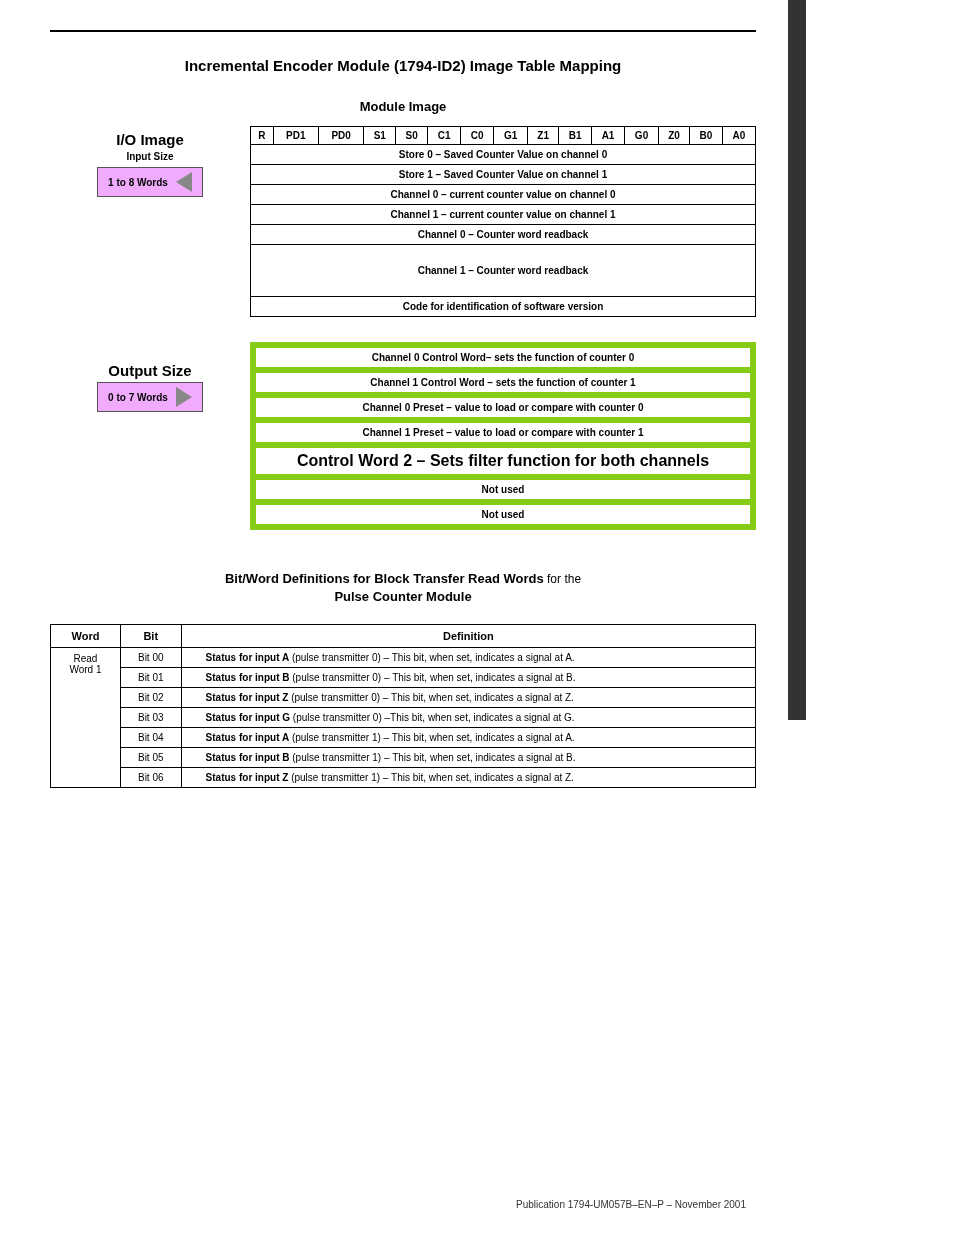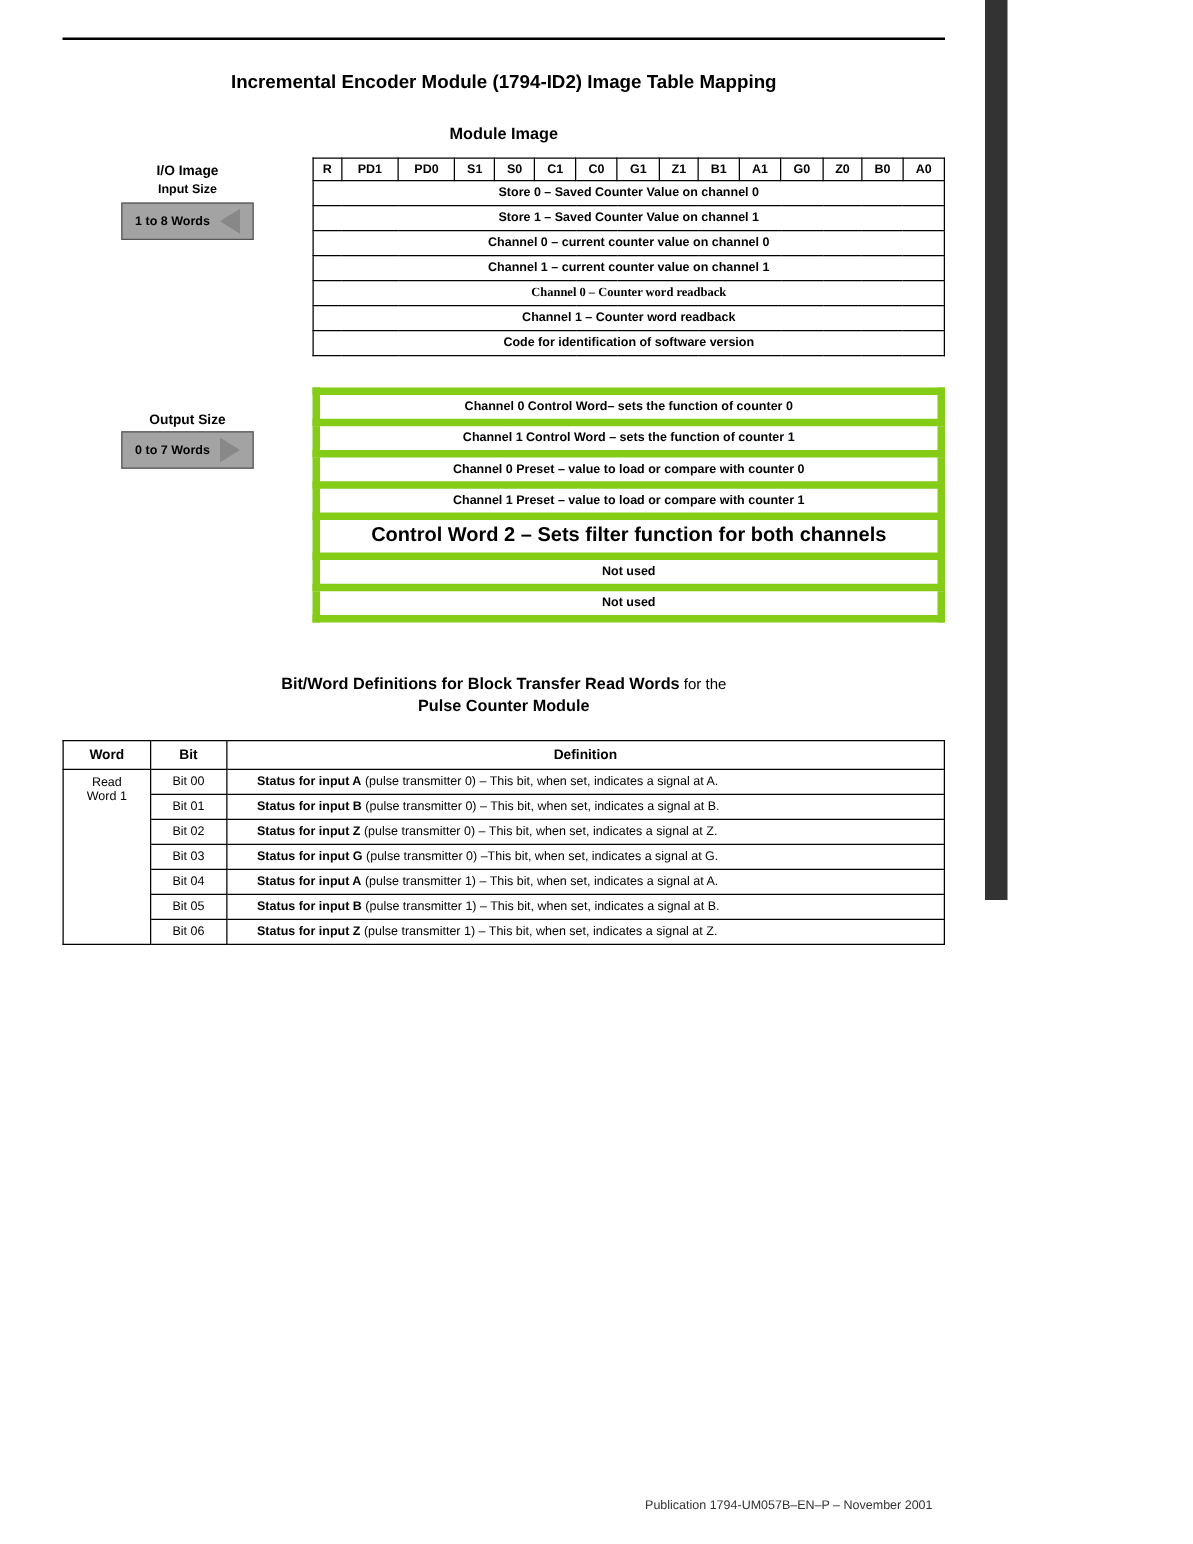--- a/index.html
+++ b/index.html
@@ -63,34 +63,34 @@
     .io-left {
       width: 200px;
       flex-shrink: 0;
       display: flex;
       flex-direction: column;
       align-items: center;
       padding-top: 5px;
     }
     .io-label {
       font-weight: bold;
-      font-size: 11px;
+      font-size: 15px;
       margin-bottom: 3px;
     }
     .io-sublabel {
       font-weight: bold;
       font-size: 10px;
       margin-bottom: 5px;
     }
     .io-box {
       border: 1.5px solid #555;
       padding: 4px 10px;
       font-size: 10px;
       font-weight: bold;
-      background: #a3a3a3;
+      background: #f0abfc;
       display: flex;
       align-items: center;
       gap: 8px;
     }
     .arrow-left {
       display: inline-block;
       width: 0;
       height: 0;
       border-top: 10px solid transparent;
       border-bottom: 10px solid transparent;
@@ -254,24 +254,24 @@
               <tr>
                 <td colspan="15" style="font-weight: bold; font-size: 10px; padding: 4px 5px;">Store 1 – Saved Counter Value on channel 1</td>
               </tr>
               <tr>
                 <td colspan="15" style="font-weight: bold; font-size: 10px; padding: 4px 5px;">Channel 0 – current counter value on channel 0</td>
               </tr>
               <tr>
                 <td colspan="15" style="font-weight: bold; font-size: 10px; padding: 4px 5px;">Channel 1 – current counter value on channel 1</td>
               </tr>
               <tr>
-                <td colspan="15" style="font-weight: bold; font-size: 10px; padding: 4px 4px; font-family: Liberation Serif, serif;">Channel 0 – Counter word readback</td>
-              </tr>
-              <tr>
-                <td colspan="15" style="font-weight: bold; font-size: 10px; padding: 4px 5px; margin-left: 28px;">Channel 1 – Counter word readback</td>
+                <td colspan="15" style="font-weight: bold; font-size: 10px; padding: 4px 4px;">Channel 0 – Counter word readback</td>
+              </tr>
+              <tr>
+                <td colspan="15" style="font-weight: bold; font-size: 10px; padding: 20px 5px; margin-left: 28px;">Channel 1 – Counter word readback</td>
               </tr>
               <tr>
                 <td colspan="15" style="font-weight: bold; font-size: 10px; padding: 4px 5px;">Code for identification of software version</td>
               </tr>
             </tbody>
         </table>
       </div>
     </div>
 
     <div class="output-layout">

